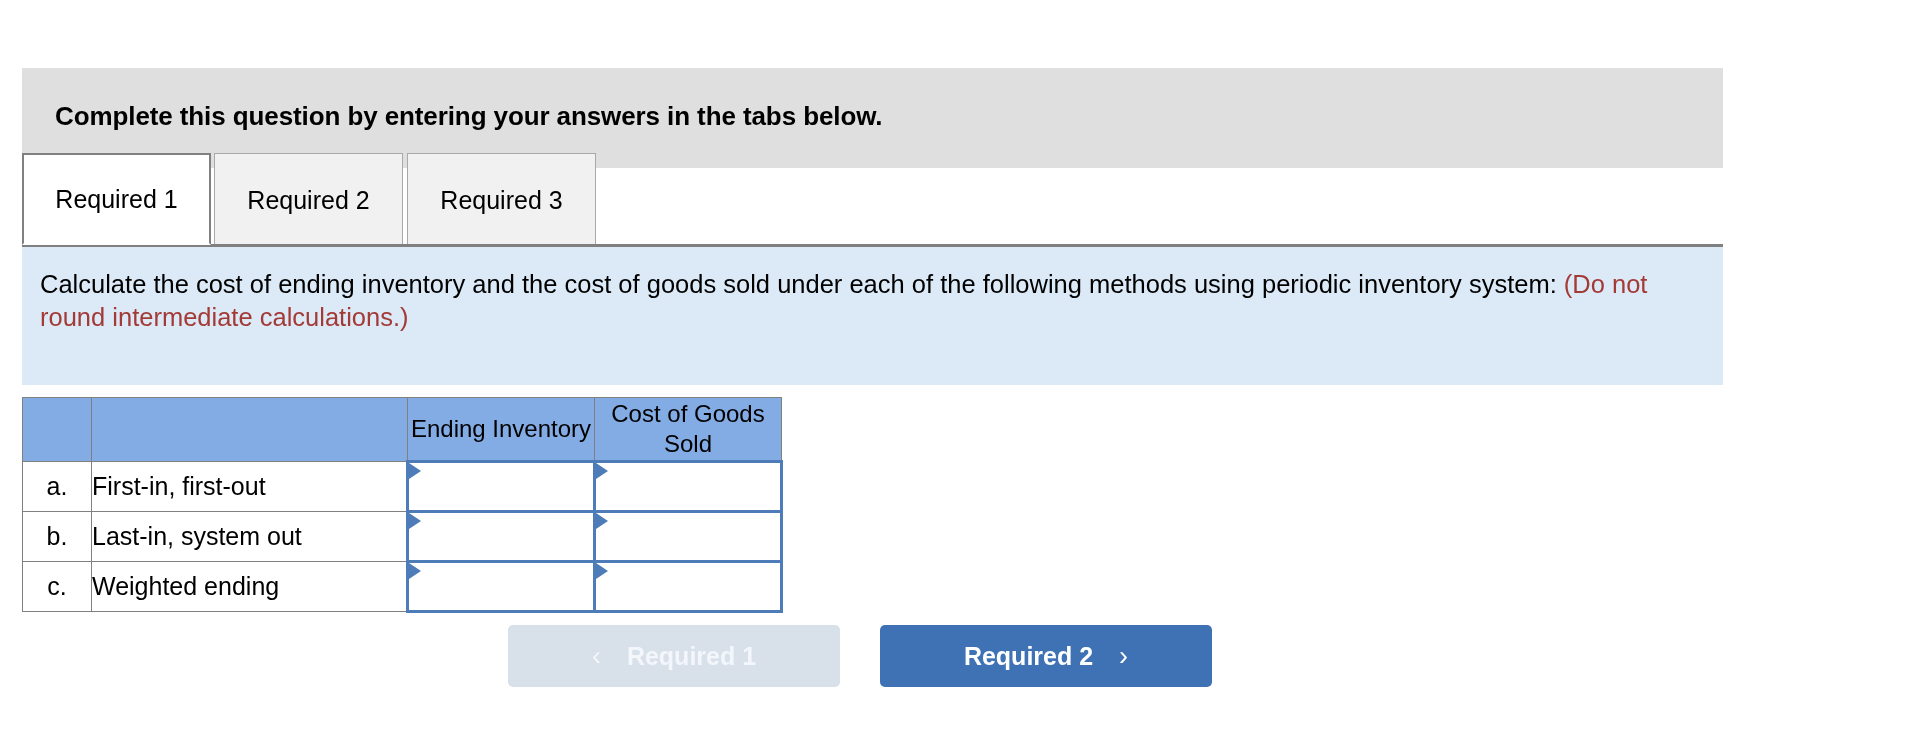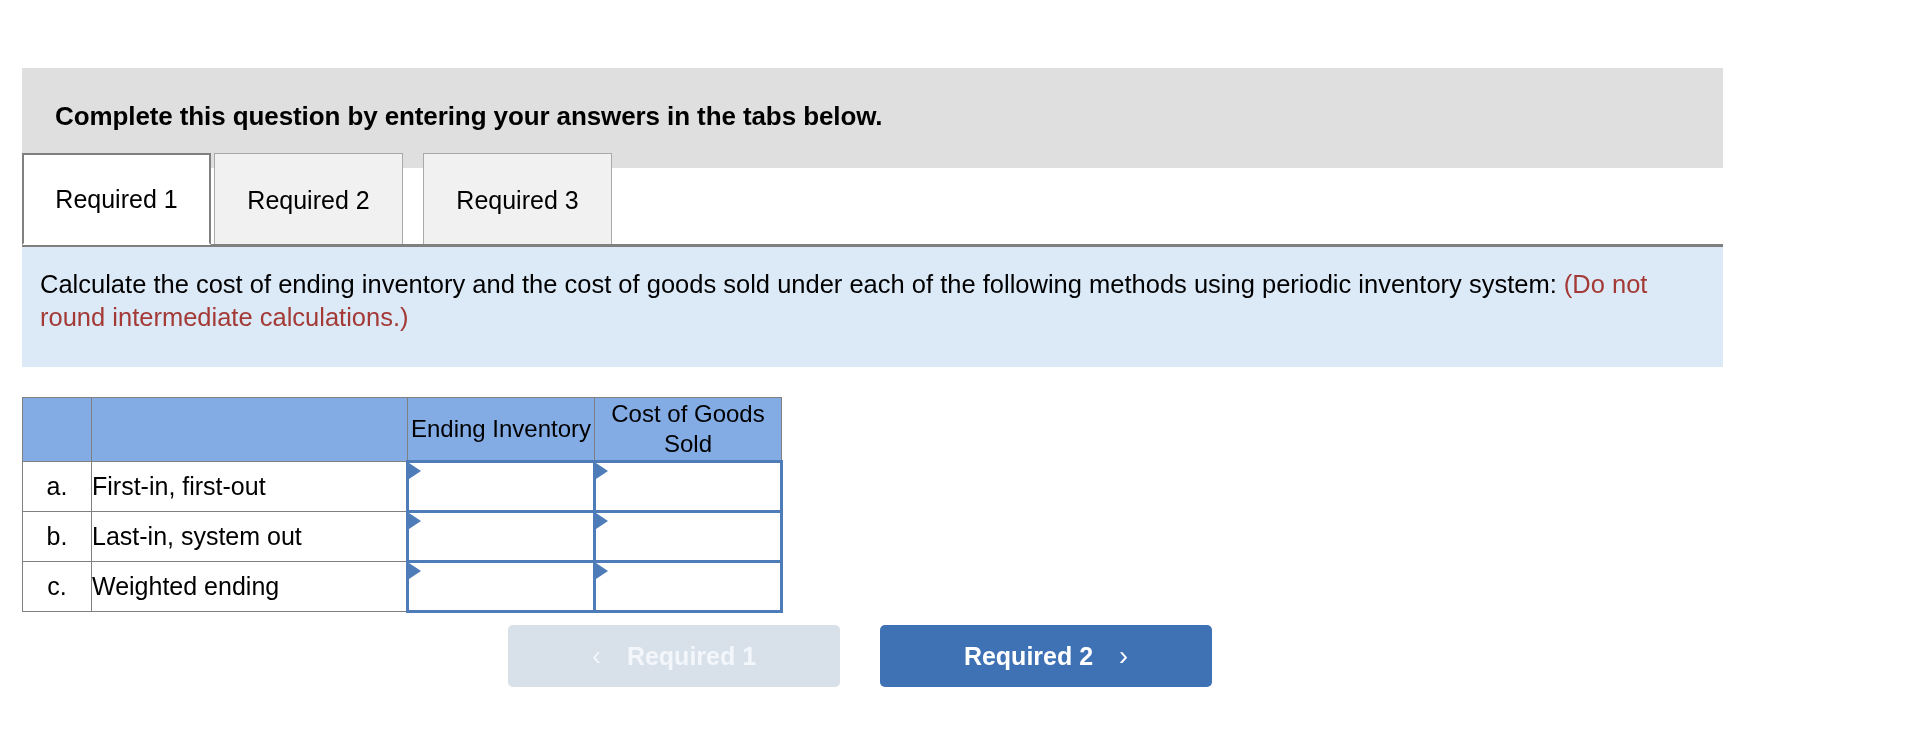--- a/index.html
+++ b/index.html
@@ -74,29 +74,29 @@
   }
   .tab.active {
     background: #ffffff;
     border: 2px solid #808080;
     border-bottom: 2px solid #ffffff;
     z-index: 3;
     line-height: 88px;
   }
   .tab-0 { left: 0px;   width: 189px; }
   .tab-1 { left: 192px; width: 189px; }
-  .tab-2 { left: 385px; width: 189px; margin-left: 16px; }
+  .tab-2 { left: 385px; width: 189px; }
 
   
   .instruction {
     position: absolute;
     left: 22px;
     top: 245px;
     width: 1701px;
-    height: 122px;
+    height: 140px;
     background: #dce9f7;
     box-sizing: border-box;
     border-top: 2px solid #808080;
   }
   .instruction-text {
     position: absolute;
     left: 18px;
     top: 21px;
     width: 1670px;
     font-size: 25.5px;

